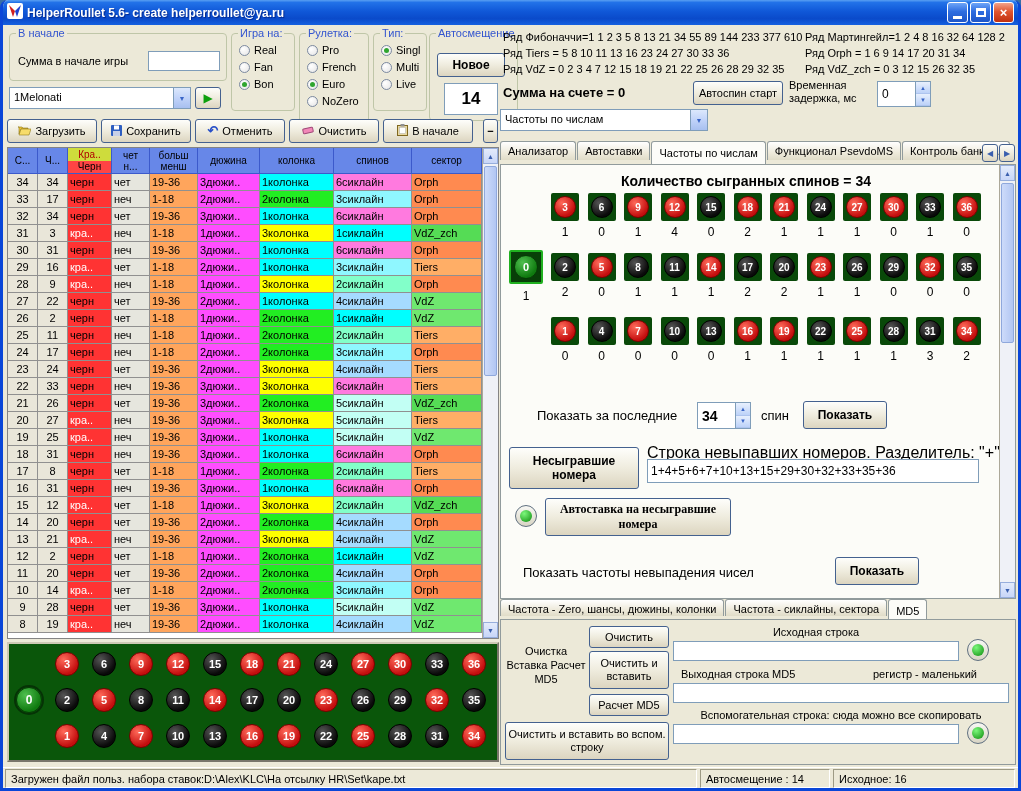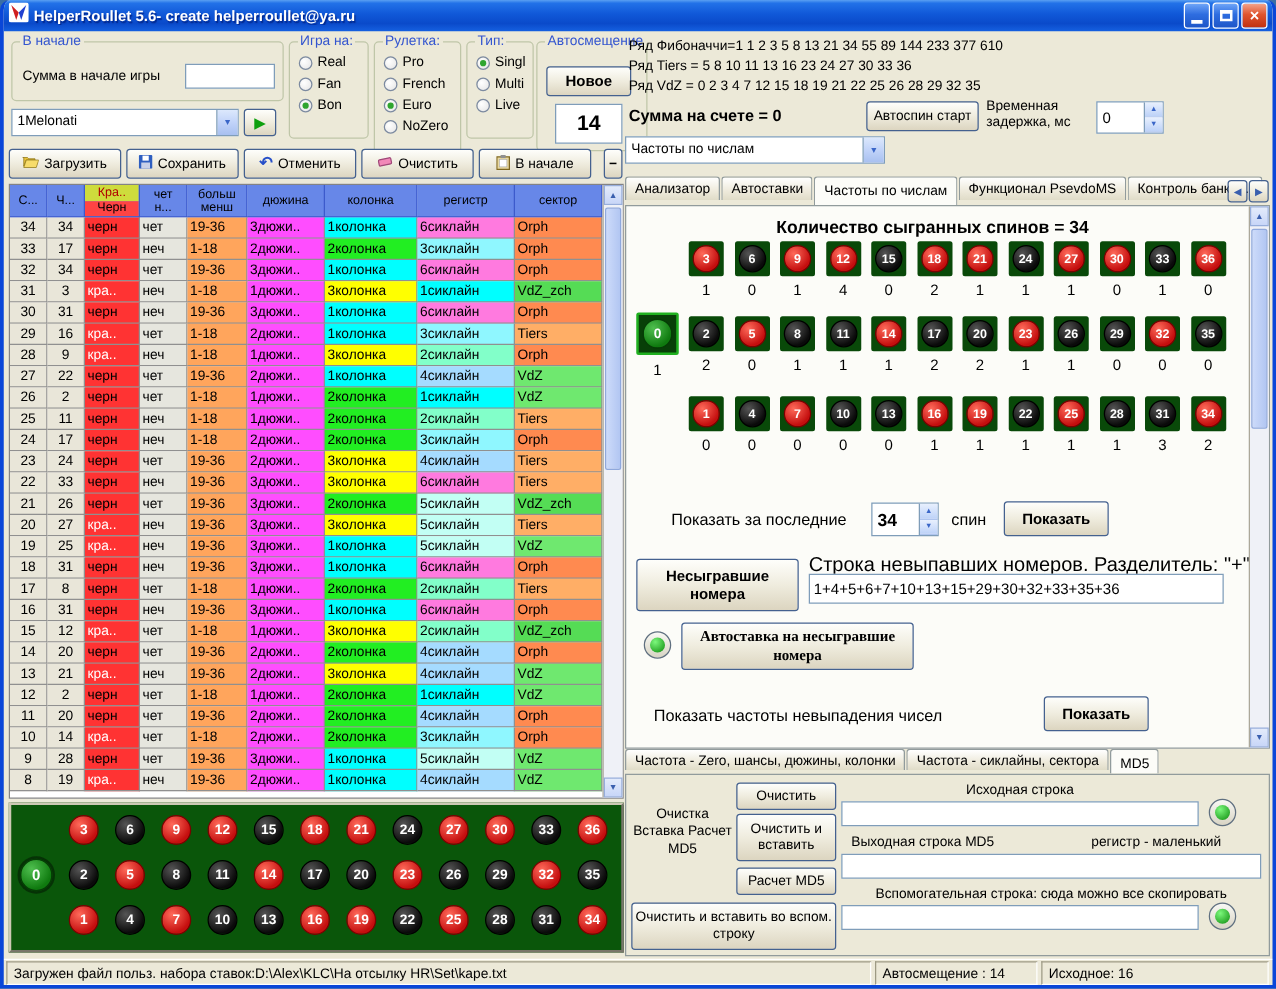--- a/index.html
+++ b/index.html
@@ -229,20 +229,25 @@
       <legend>Автосмещение</legend>
       <button class="xpbtn" id="new-btn">Новое</button>
       <div id="shift-value">14</div>
     </fieldset>
 
     <div class="series" id="series-col1">
       <div>Ряд Фибоначчи=1 1 2 3 5 8 13 21 34 55 89 144 233 377 610</div>
       <div>Ряд Tiers = 5 8 10 11 13 16 23 24 27 30 33 36</div>
       <div>Ряд VdZ = 0 2 3 4 7 12 15 18 19 21 22 25 26 28 29 32 35</div>
     </div>
+    <div class="series" id="series-col2">
+      <div>Ряд Мартингейл=1 2 4 8 16 32 64 128 2</div>
+      <div>Ряд Orph = 1 6 9 14 17 20 31 34</div>
+      <div>Ряд VdZ_zch = 0 3 12 15 26 32 35</div>
+    </div>
 
     <div id="sum-label">Сумма на счете = 0</div>
     <button class="xpbtn" id="autospin-btn">Автоспин старт</button>
     <div id="delay-label">Временная задержка, мс</div>
     <div class="spinner" id="delay-spin">
       <span class="spin-val">0</span>
       <span class="spin-btns">
           <span class="sb">▲</span>
           <span class="sb">▼</span>
         </span>
@@ -300,21 +305,21 @@
         <span class="tc th th2 c3">
             <span>чет</span>
             <span>н...</span>
           </span>
         <span class="tc th th2 c4">
             <span>больш</span>
             <span>менш</span>
           </span>
         <span class="tc th c5">дюжина</span>
         <span class="tc th c6">колонка</span>
-        <span class="tc th c7">регистр</span>
+        <span class="tc th c7">спинов</span>
         <span class="tc th c8">сектор</span>
       </div>
       <div id="spins-tbody">
           <div class="trow">
             <span class="tc c0" style="background: rgb(233, 230, 217);">34</span>
             <span class="tc c1" style="background: rgb(233, 230, 217);">34</span>
             <span class="tc c2" style="background: rgb(255, 51, 51); color: rgb(0, 0, 0);">черн</span>
             <span class="tc c3" style="background: rgb(230, 230, 222);">чет</span>
             <span class="tc c4" style="background: rgb(255, 165, 92);">19-36</span>
             <span class="tc c5" style="background: rgb(255, 77, 255);">3дюжи..</span>

